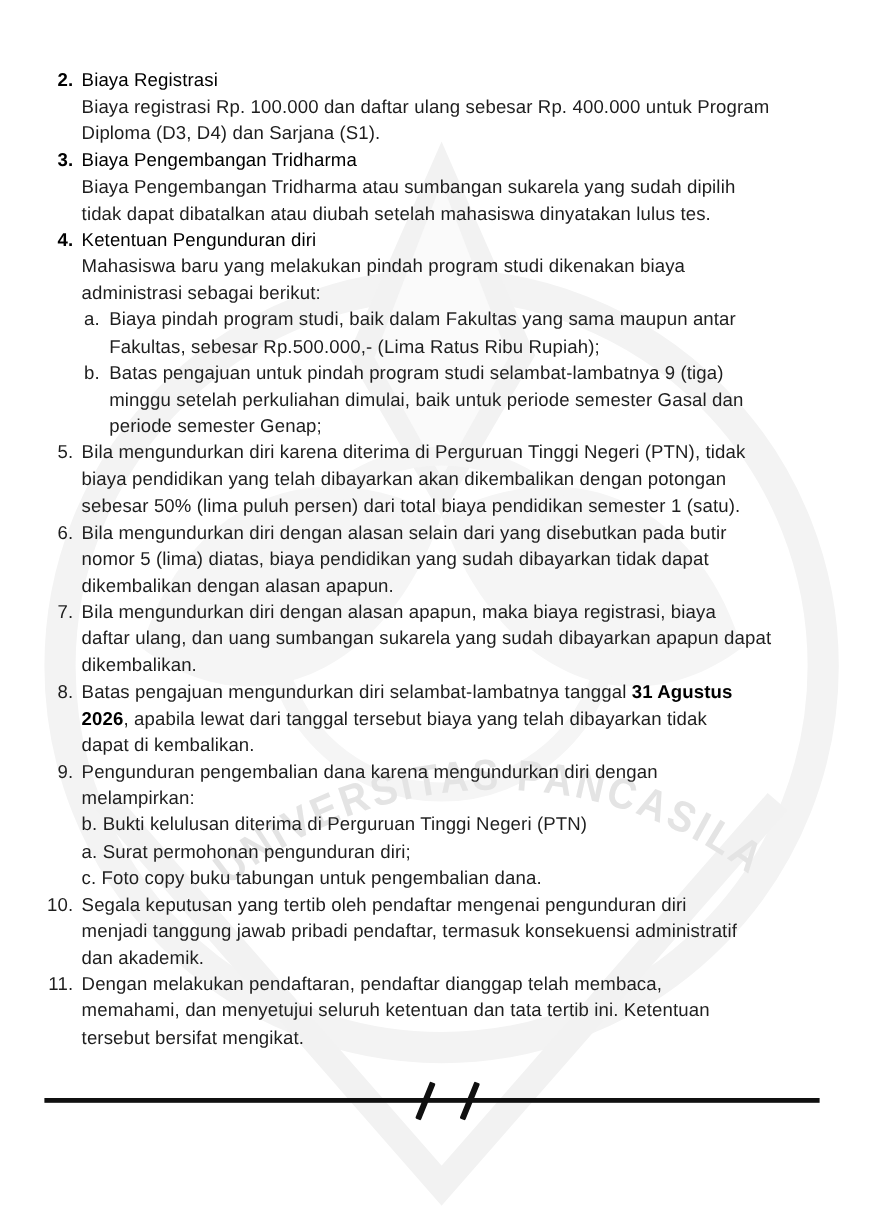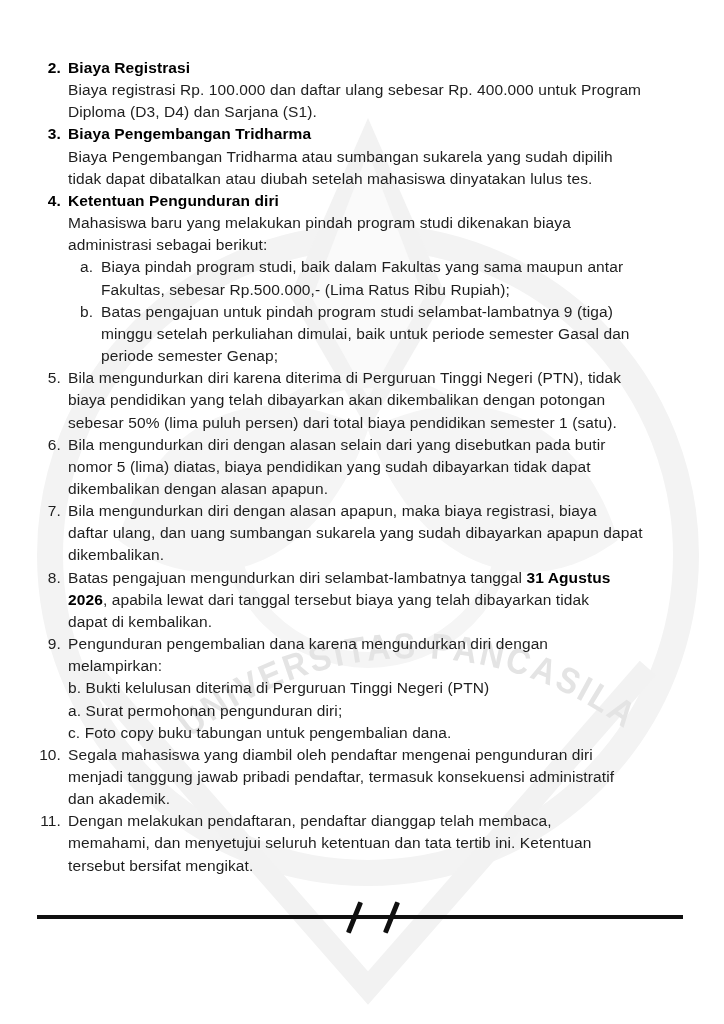--- a/index.html
+++ b/index.html
@@ -11,24 +11,24 @@
   }
   .watermark{position:absolute;left:0;top:0;z-index:0;pointer-events:none}
   .doc{
     position:absolute;left:36px;top:57px;width:654px;z-index:1;
     font-size:15.5px;line-height:22.15px;letter-spacing:0.1px;
   }
   .item{display:flex;align-items:flex-start}
   .marker{flex:0 0 25px;text-align:right;margin-right:7px;white-space:nowrap}
   .marker.bold{font-weight:700;color:var(--heading,#000)}
   .content{flex:1;min-width:0}
-  .heading{font-weight:700;color:var(--heading,#000)}
+  .heading{font-weight:400;color:var(--heading,#000)}
   .line{white-space:nowrap}
   b{font-weight:700;color:var(--heading,#000)}
-  .subitem.hanging{padding-left:21px;margin-left:12px}
+  .subitem.hanging{padding-left:21px;margin-left:2px}
   .subitem.hanging .sub-marker{display:inline-block;width:21px;margin-left:-21px;white-space:pre}
   .divider{position:absolute;left:37px;top:915px;width:646px;height:4px;z-index:1}
   .divider-line{width:100%;height:4px;background:var(--divider,#101010)}
   .slash{position:absolute;width:5px;height:33px;top:-14px;background:var(--divider,#101010);transform:rotate(22deg);border-radius:1px}
   .slash-1{left:315px}
   .slash-2{left:352px}
 </style>
 </head>
 <body>
 
@@ -126,21 +126,21 @@
           <div class="line"><span class="sub-marker">a.&nbsp;</span><span>Surat permohonan pengunduran diri;</span></div>
         </div>
         <div class="subitem">
           <div class="line"><span class="sub-marker">c.&nbsp;</span><span>Foto copy buku tabungan untuk pengembalian dana.</span></div>
         </div>
       </div>
     </div>
     <div class="item">
       <div class="marker">10.</div>
       <div class="content">
-        <div class="line"><span>Segala mahasiswa yang diambil oleh pendaftar mengenai pengunduran diri</span></div>
+        <div class="line"><span>Segala keputusan yang tertib oleh pendaftar mengenai pengunduran diri</span></div>
         <div class="line"><span>menjadi tanggung jawab pribadi pendaftar, termasuk konsekuensi administratif</span></div>
         <div class="line"><span>dan akademik.</span></div>
       </div>
     </div>
     <div class="item">
       <div class="marker">11.</div>
       <div class="content">
         <div class="line"><span>Dengan melakukan pendaftaran, pendaftar dianggap telah membaca,</span></div>
         <div class="line"><span>memahami, dan menyetujui seluruh ketentuan dan tata tertib ini. Ketentuan</span></div>
         <div class="line"><span>tersebut bersifat mengikat.</span></div>

